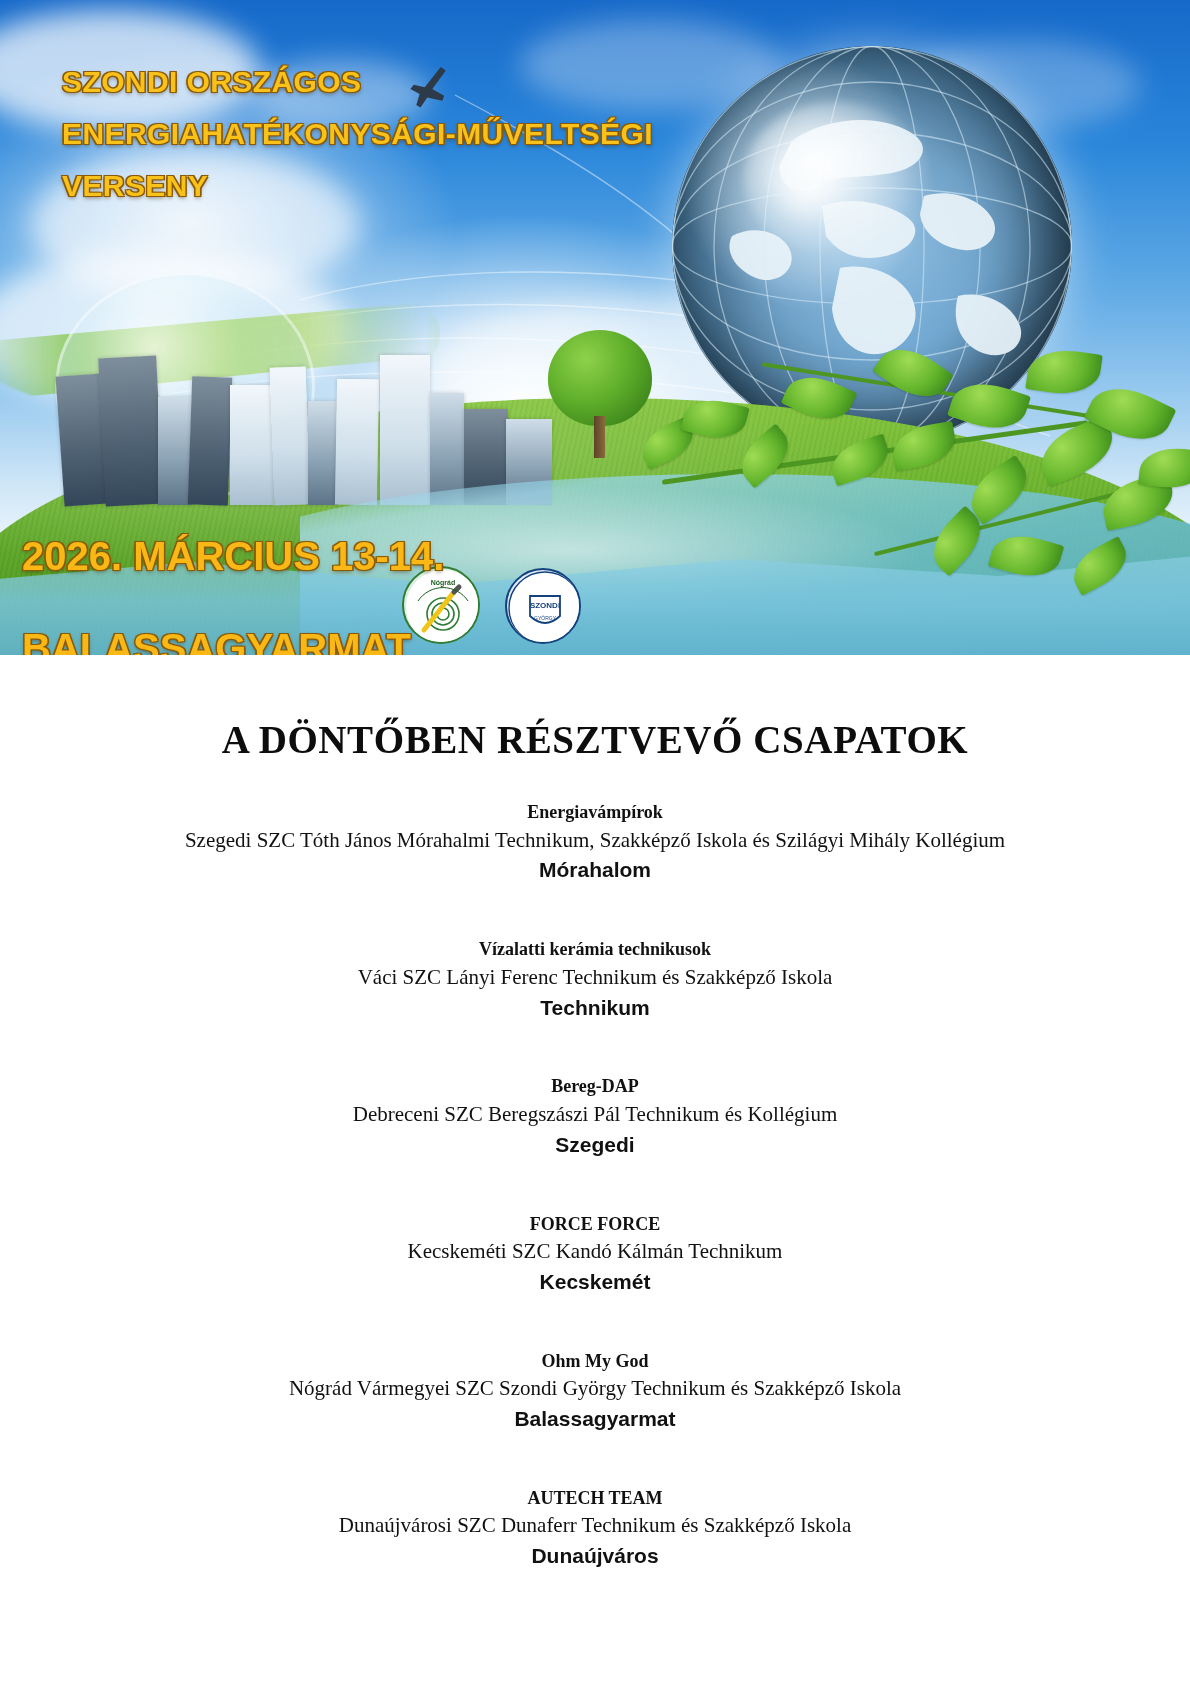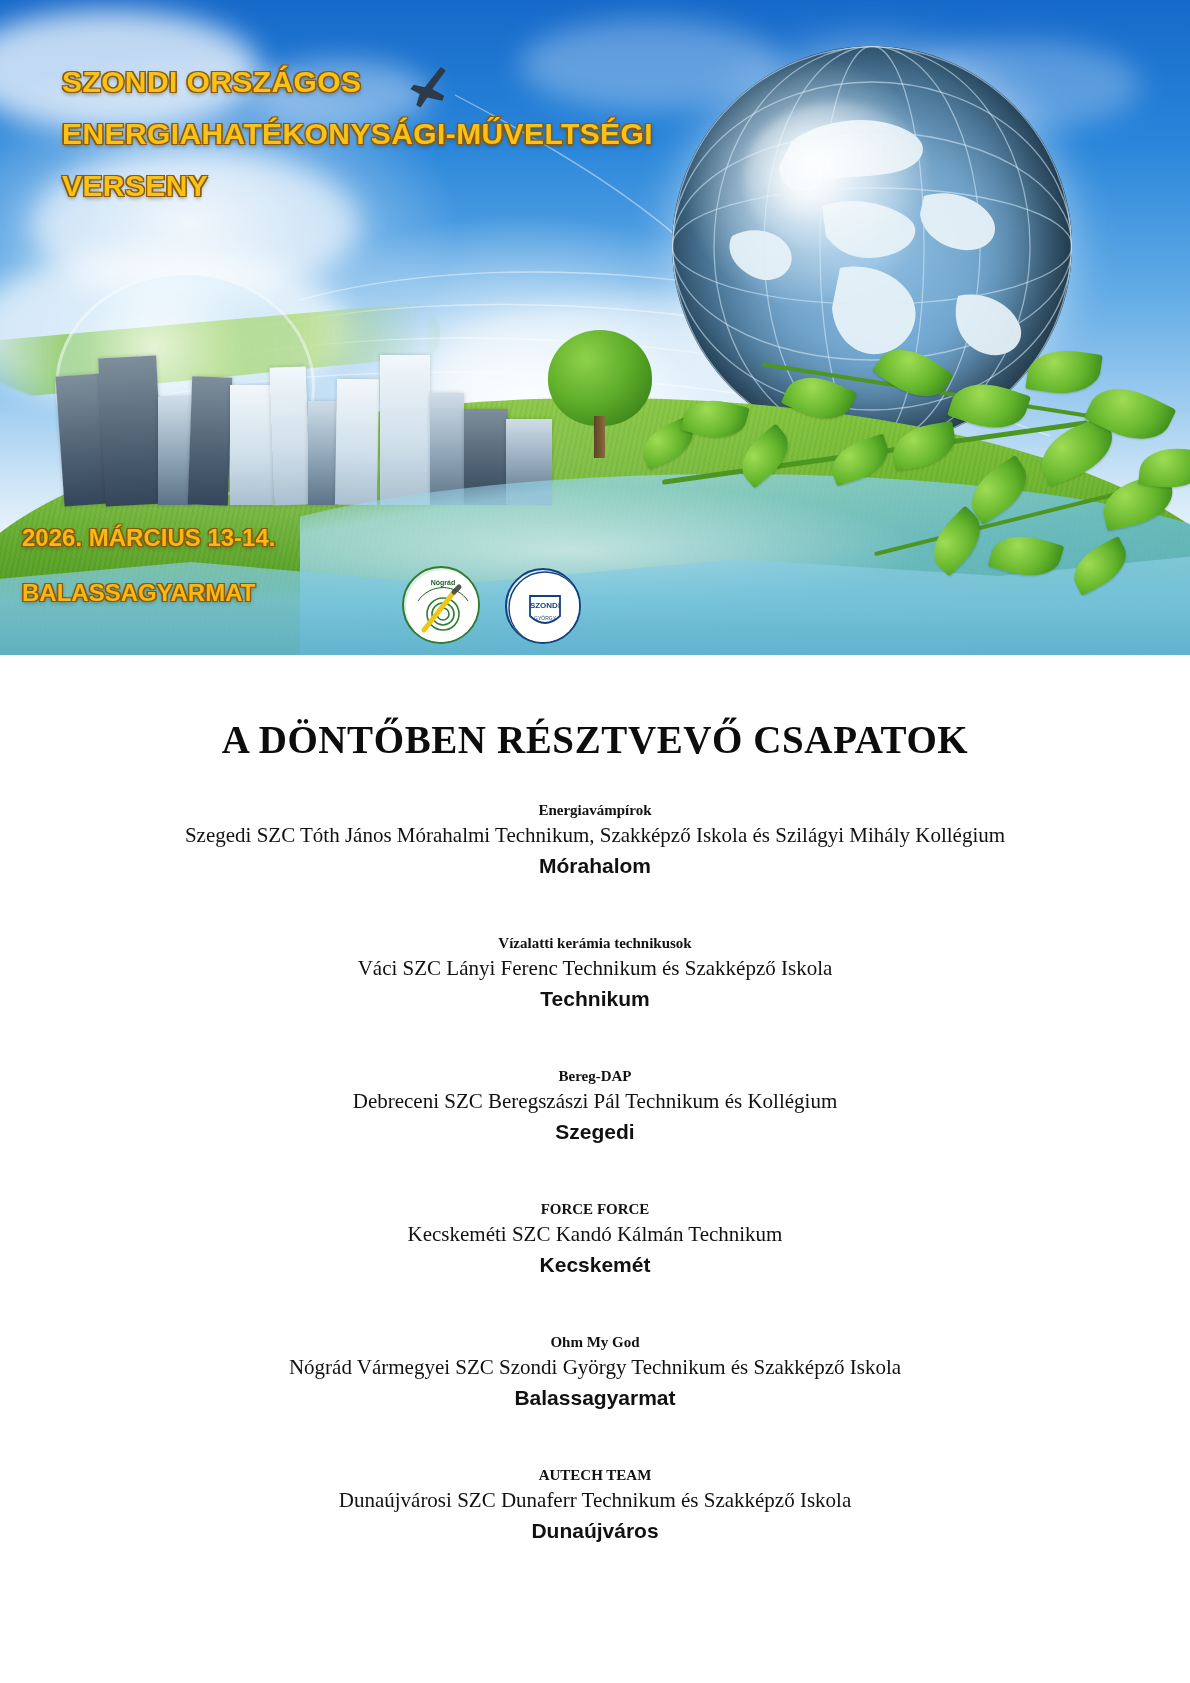--- a/index.html
+++ b/index.html
@@ -152,21 +152,21 @@
       -1.4px -1.4px 0 #8a5a06, 1.4px -1.4px 0 #8a5a06,
       -1.4px  1.4px 0 #8a5a06, 1.4px  1.4px 0 #8a5a06,
        0 2px 4px rgba(60,35,0,.55);
     white-space:pre-line;
     margin-left:36px;
   }
   .banner-meta{
     position:absolute; left:22px; top:510px;
     font-family:"Liberation Sans", sans-serif;
     font-weight:700;
-    font-size:24px;
+    font-size:40px;
     line-height:2.3;
     color:#f9b815;
     text-shadow:
       -1.4px -1.4px 0 #8a5a06, 1.4px -1.4px 0 #8a5a06,
       -1.4px  1.4px 0 #8a5a06, 1.4px  1.4px 0 #8a5a06,
        0 2px 4px rgba(60,35,0,.5);
     white-space:pre-line;
   }
 
   
@@ -206,21 +206,21 @@
   .teams{ margin-top:38px; }
   .team{
     text-align:center;
     color:#111111;
     margin-bottom:52px;
   }
   .team:last-child{ margin-bottom:8px; }
   .team-name{
     font-family:"Liberation Serif", serif;
     font-weight:700;
-    font-size:15px;
+    font-size:18px;
     line-height:1.42;
   }
   .team-school{
     font-family:"Liberation Serif", serif;
     font-weight:400;
     font-size:21px;
     line-height:1.42;
   }
   .team-city{
     font-family:Liberation Sans, sans-serif;

